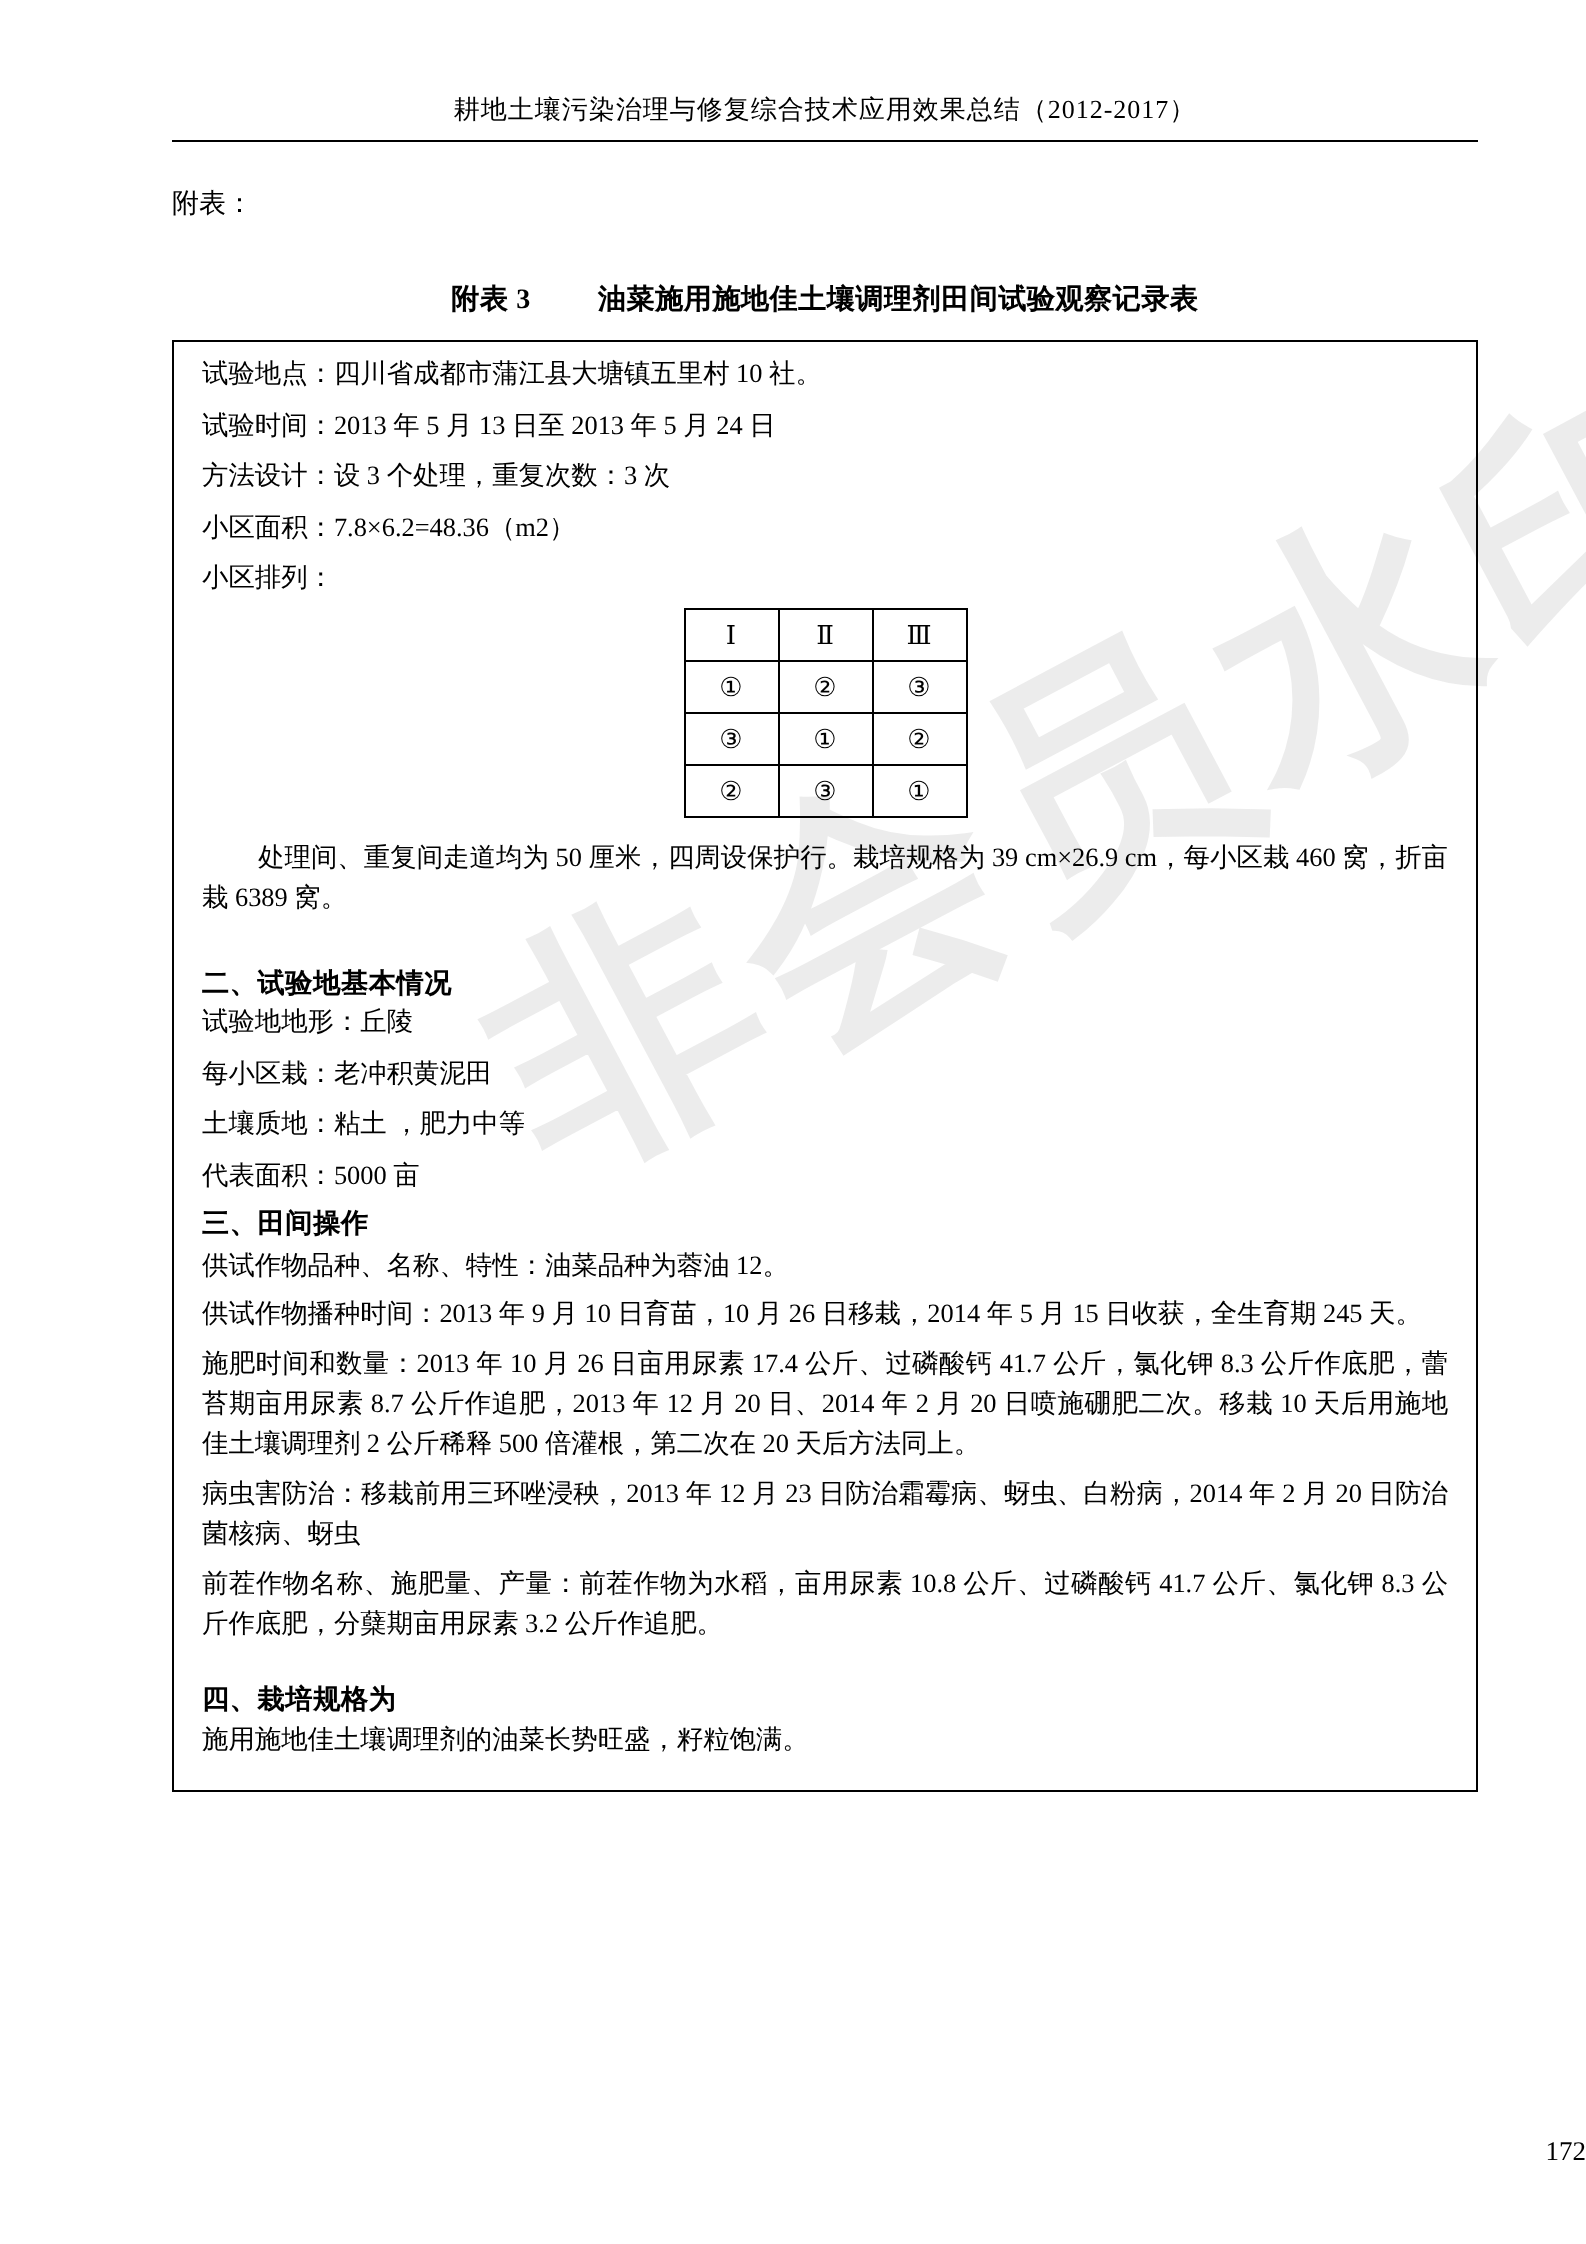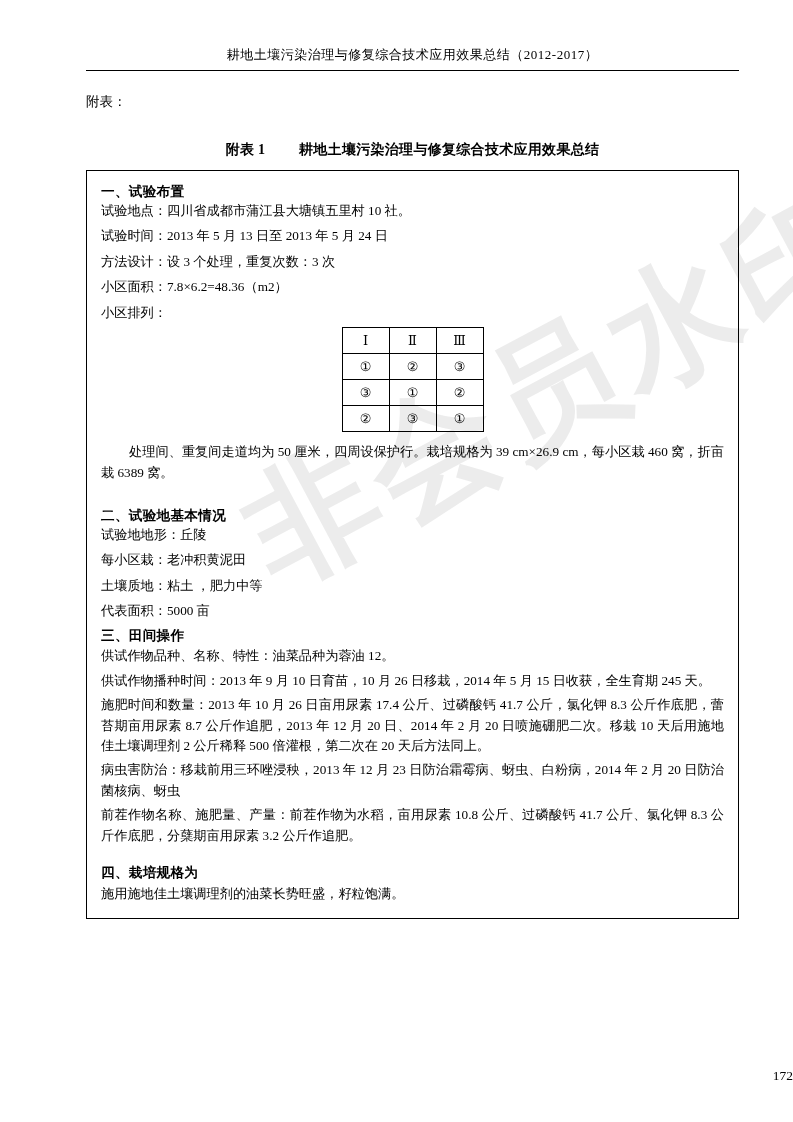--- a/index.html
+++ b/index.html
@@ -133,28 +133,27 @@
   <div class="watermark">非会员水印</div>
 
   <div class="content">
 
     <div class="header-title">耕地土壤污染治理与修复综合技术应用效果总结（2012-2017）</div>
     <div class="header-rule"></div>
 
     <div class="attach-label">附表：</div>
 
     <div class="table-caption">
-      <span>附表 1</span>
+      <span>附表 3</span>
       <span class="caption-gap"></span>
-      <span>耕地土壤污染治理与修复综合技术应用效果总结</span>
+      <span>油菜施用施地佳土壤调理剂田间试验观察记录表</span>
     </div>
 
     <div class="main-box">
 
-      <div class="sec-head">一、试验布置</div>
       <div class="line">试验地点：四川省成都市蒲江县大塘镇五里村 10 社。</div>
       <div class="line">试验时间：2013 年 5 月 13 日至 2013 年 5 月 24 日</div>
       <div class="line">方法设计：设 3 个处理，重复次数：3 次</div>
       <div class="line">小区面积：7.8×6.2=48.36（m2）</div>
       <div class="line tight">小区排列：</div>
 
       <div class="plot-wrap">
         <table class="plot">
           <tbody>
             <tr>

